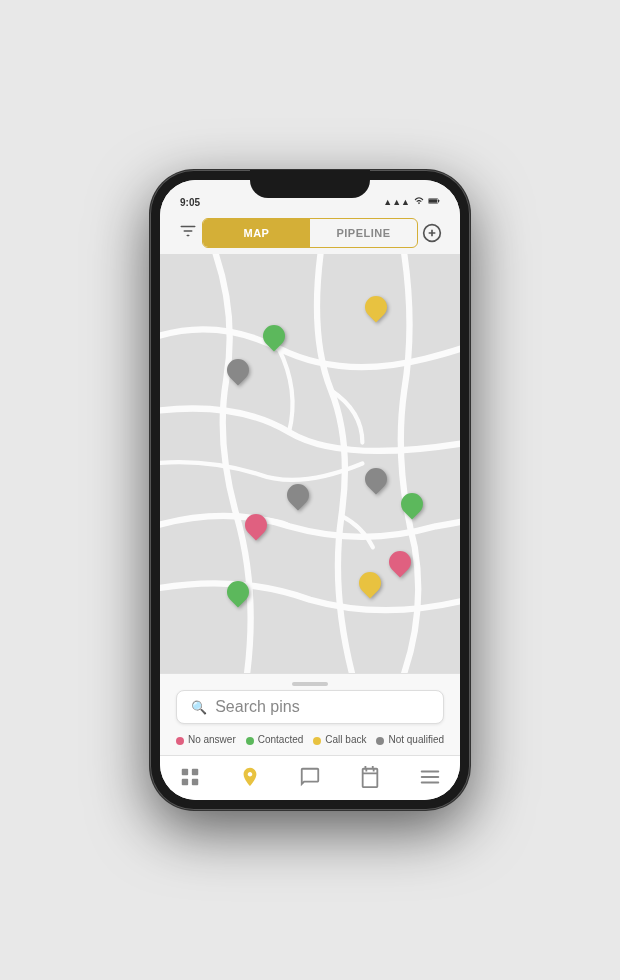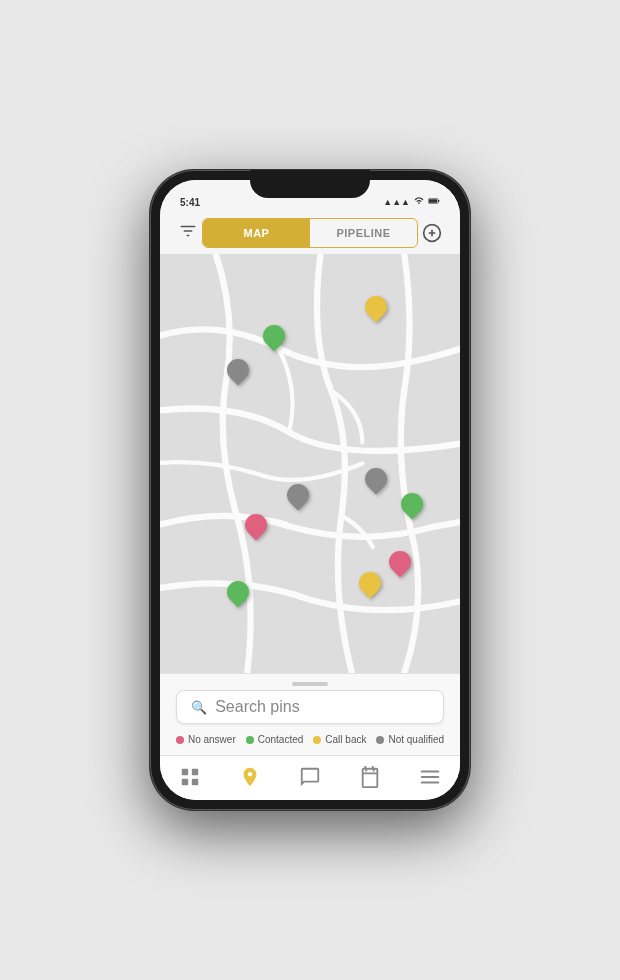--- a/index.html
+++ b/index.html
@@ -222,21 +222,21 @@
     .legend {
       display: flex;
       justify-content: center;
       gap: 10px;
       padding: 0 10px 10px;
       flex-wrap: wrap;
     }
 
     .legend-item {
       display: flex;
-      align-items: center;
+      align-items: flex-end;
       gap: 4px;
     }
 
     .legend-dot {
       width: 8px;
       height: 8px;
       border-radius: 50%;
       flex-shrink: 0;
     }
 
@@ -285,21 +285,21 @@
     }
   </style>
 </head>
 <body>
 
 <div class="phone-outer">
   <div class="notch"></div>
   <div class="phone-inner">
 
     <div class="status-bar">
-      <span class="status-time">5:41</span>
+      <span class="status-time">9:05</span>
       <div class="status-icons">
         <span>▲▲▲</span>
         <span>
           <svg width="10" height="10" viewBox="0 0 24 24" fill="#333">
             <path d="M1.5 8.5C5 5 9.3 3 12 3s7 2 10.5 5.5l-2 2C17.5 7.5 14.9 6 12 6s-5.5 1.5-8.5 4.5l-2-2zm4 4C7 11 9.4 9.5 12 9.5s5 1.5 6.5 3l-2 2c-1-1-2.7-2-4.5-2s-3.5 1-4.5 2l-2-2zm4 4c.8-.8 1.9-1.5 2.5-1.5s1.7.7 2.5 1.5L12 20l-2.5-3z"></path>
           </svg>
         </span>
         <span>
           <svg width="12" height="10" viewBox="0 0 30 16" fill="#333">
             <rect x="1" y="2" width="24" height="12" rx="2" ry="2" stroke="#333" stroke-width="1.5" fill="none"></rect>

